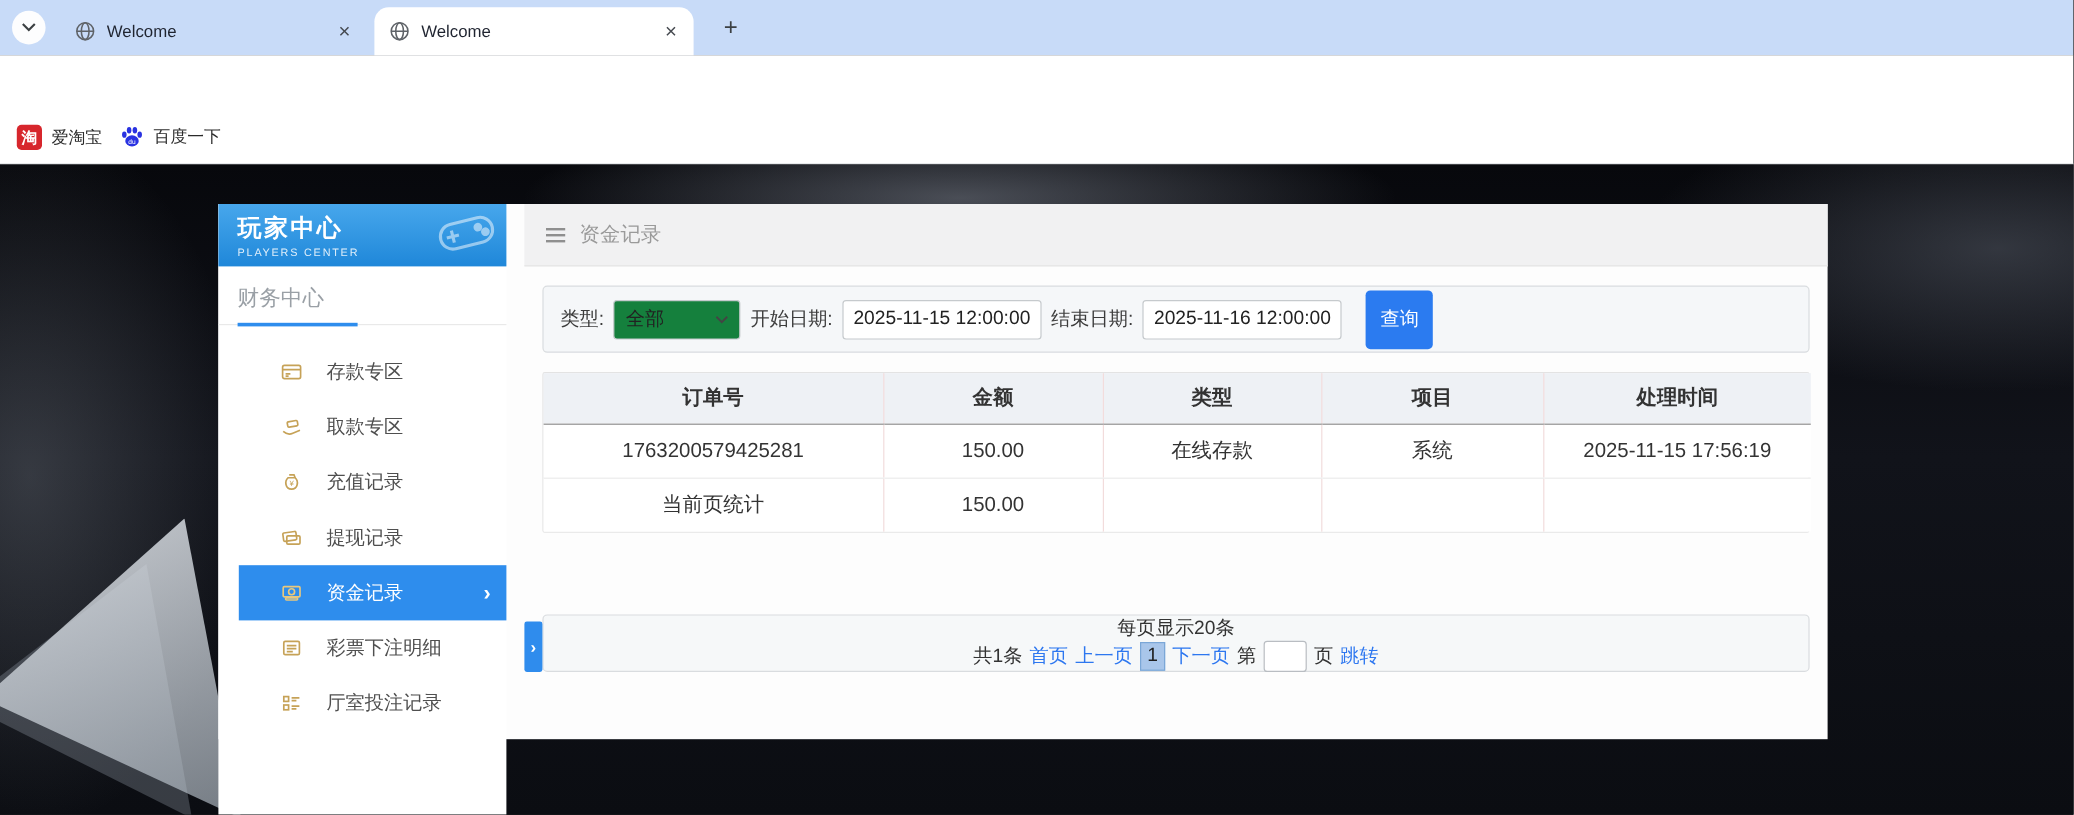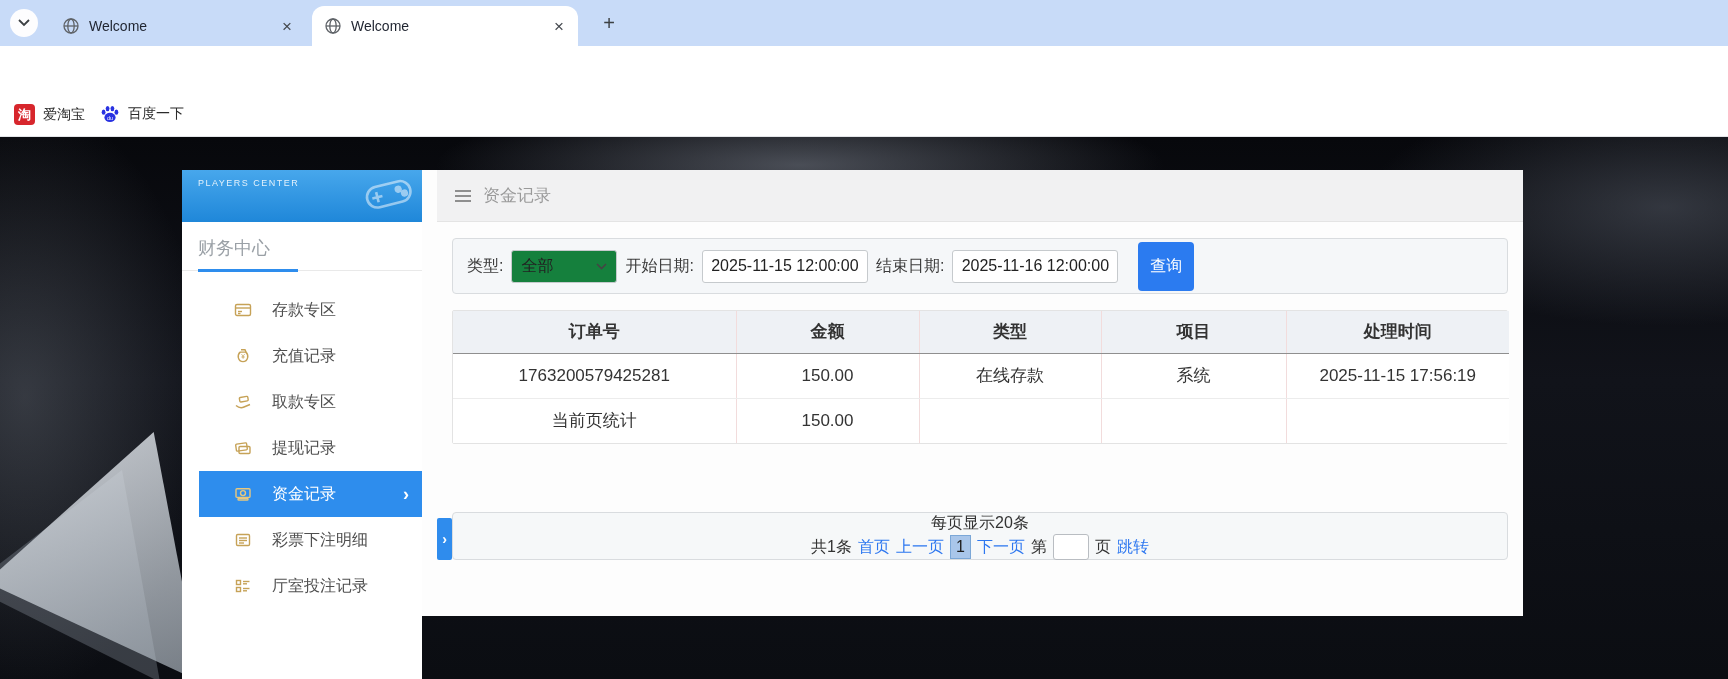--- a/index.html
+++ b/index.html
@@ -159,20 +159,21 @@
   </div>
 
   <div class="bg-dark"></div>
   <div class="bg-tri2"></div>
   <div class="bg-tri"></div>
 
   <div class="panel-bg"></div>
 
   <div class="sidebar">
     <div class="sb-header">
+      <div class="sb-title">玩家中心</div>
       <div class="sb-sub">PLAYERS CENTER</div>
       <svg class="sb-pad" width="52" height="40" viewBox="0 0 40 30">
           <g fill="none" stroke="#ffffff" stroke-width="2">
             <rect x="2" y="7" width="34" height="16" rx="8"></rect>
             <path d="M10 11 v8 M6 15 h8"></path>
             <circle cx="27" cy="13" r="1.8" fill="#fff"></circle>
             <circle cx="31" cy="17" r="1.8" fill="#fff"></circle>
           </g>
         </svg>
     </div>
@@ -191,39 +192,39 @@
               </g>
             </svg>
           </span>
         <span class="mlabel">存款专区</span>
       </div>
 
       <div class="menu-item">
         <span class="micon">
             <svg width="18" height="18" viewBox="0 0 18 18">
               <g fill="none" stroke="currentColor" stroke-width="1.4">
+                <path d="M2 12.5 q4 3.5 8 1.5 l6 -2.5"></path>
+                <rect x="5.5" y="4" width="8.5" height="4.5" rx="1" transform="rotate(-10 9.5 6)"></rect>
+              </g>
+            </svg>
+          </span>
+        <span class="mlabel">取款专区</span>
+      </div>
+
+      <div class="menu-item">
+        <span class="micon">
+            <svg width="18" height="18" viewBox="0 0 18 18">
+              <g fill="none" stroke="currentColor" stroke-width="1.4">
                 <path d="M7 2.8 h4 l1 2.3"></path>
                 <path d="M6.2 5.1 C2.8 8 3.8 14.6 9 14.6 S15.2 8 11.8 5.1 Z"></path>
               </g>
               <text x="9" y="12" text-anchor="middle" font-size="6.5" fill="currentColor">¥</text>
             </svg>
           </span>
         <span class="mlabel">充值记录</span>
-      </div>
-
-      <div class="menu-item">
-        <span class="micon">
-            <svg width="18" height="18" viewBox="0 0 18 18">
-              <g fill="none" stroke="currentColor" stroke-width="1.4">
-                <path d="M2 12.5 q4 3.5 8 1.5 l6 -2.5"></path>
-                <rect x="5.5" y="4" width="8.5" height="4.5" rx="1" transform="rotate(-10 9.5 6)"></rect>
-              </g>
-            </svg>
-          </span>
-        <span class="mlabel">取款专区</span>
       </div>
 
       <div class="menu-item">
         <span class="micon">
             <svg width="18" height="18" viewBox="0 0 18 18">
               <g fill="none" stroke="currentColor" stroke-width="1.4">
                 <rect x="2" y="4.5" width="11" height="7" rx="1" transform="rotate(-8 7.5 8)"></rect>
                 <rect x="5" y="7.5" width="11" height="7" rx="1"></rect>
               </g>
             </svg>

